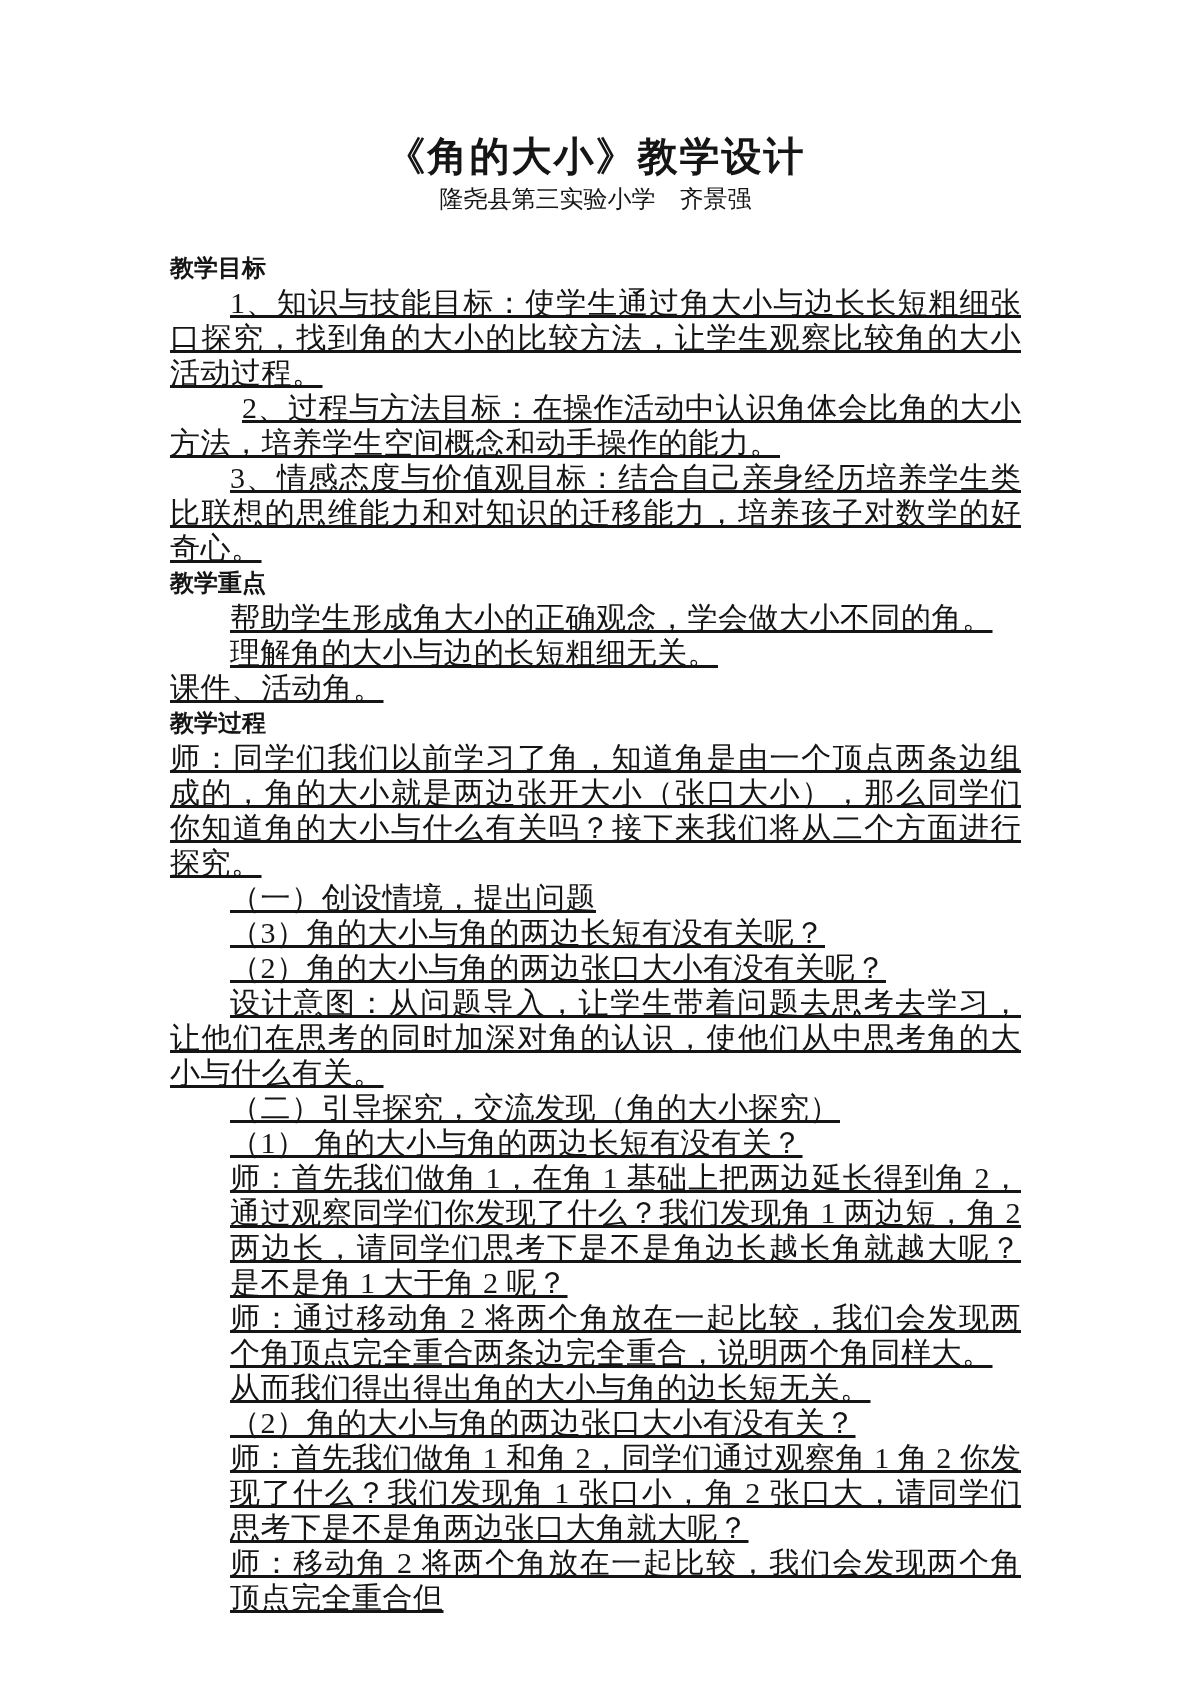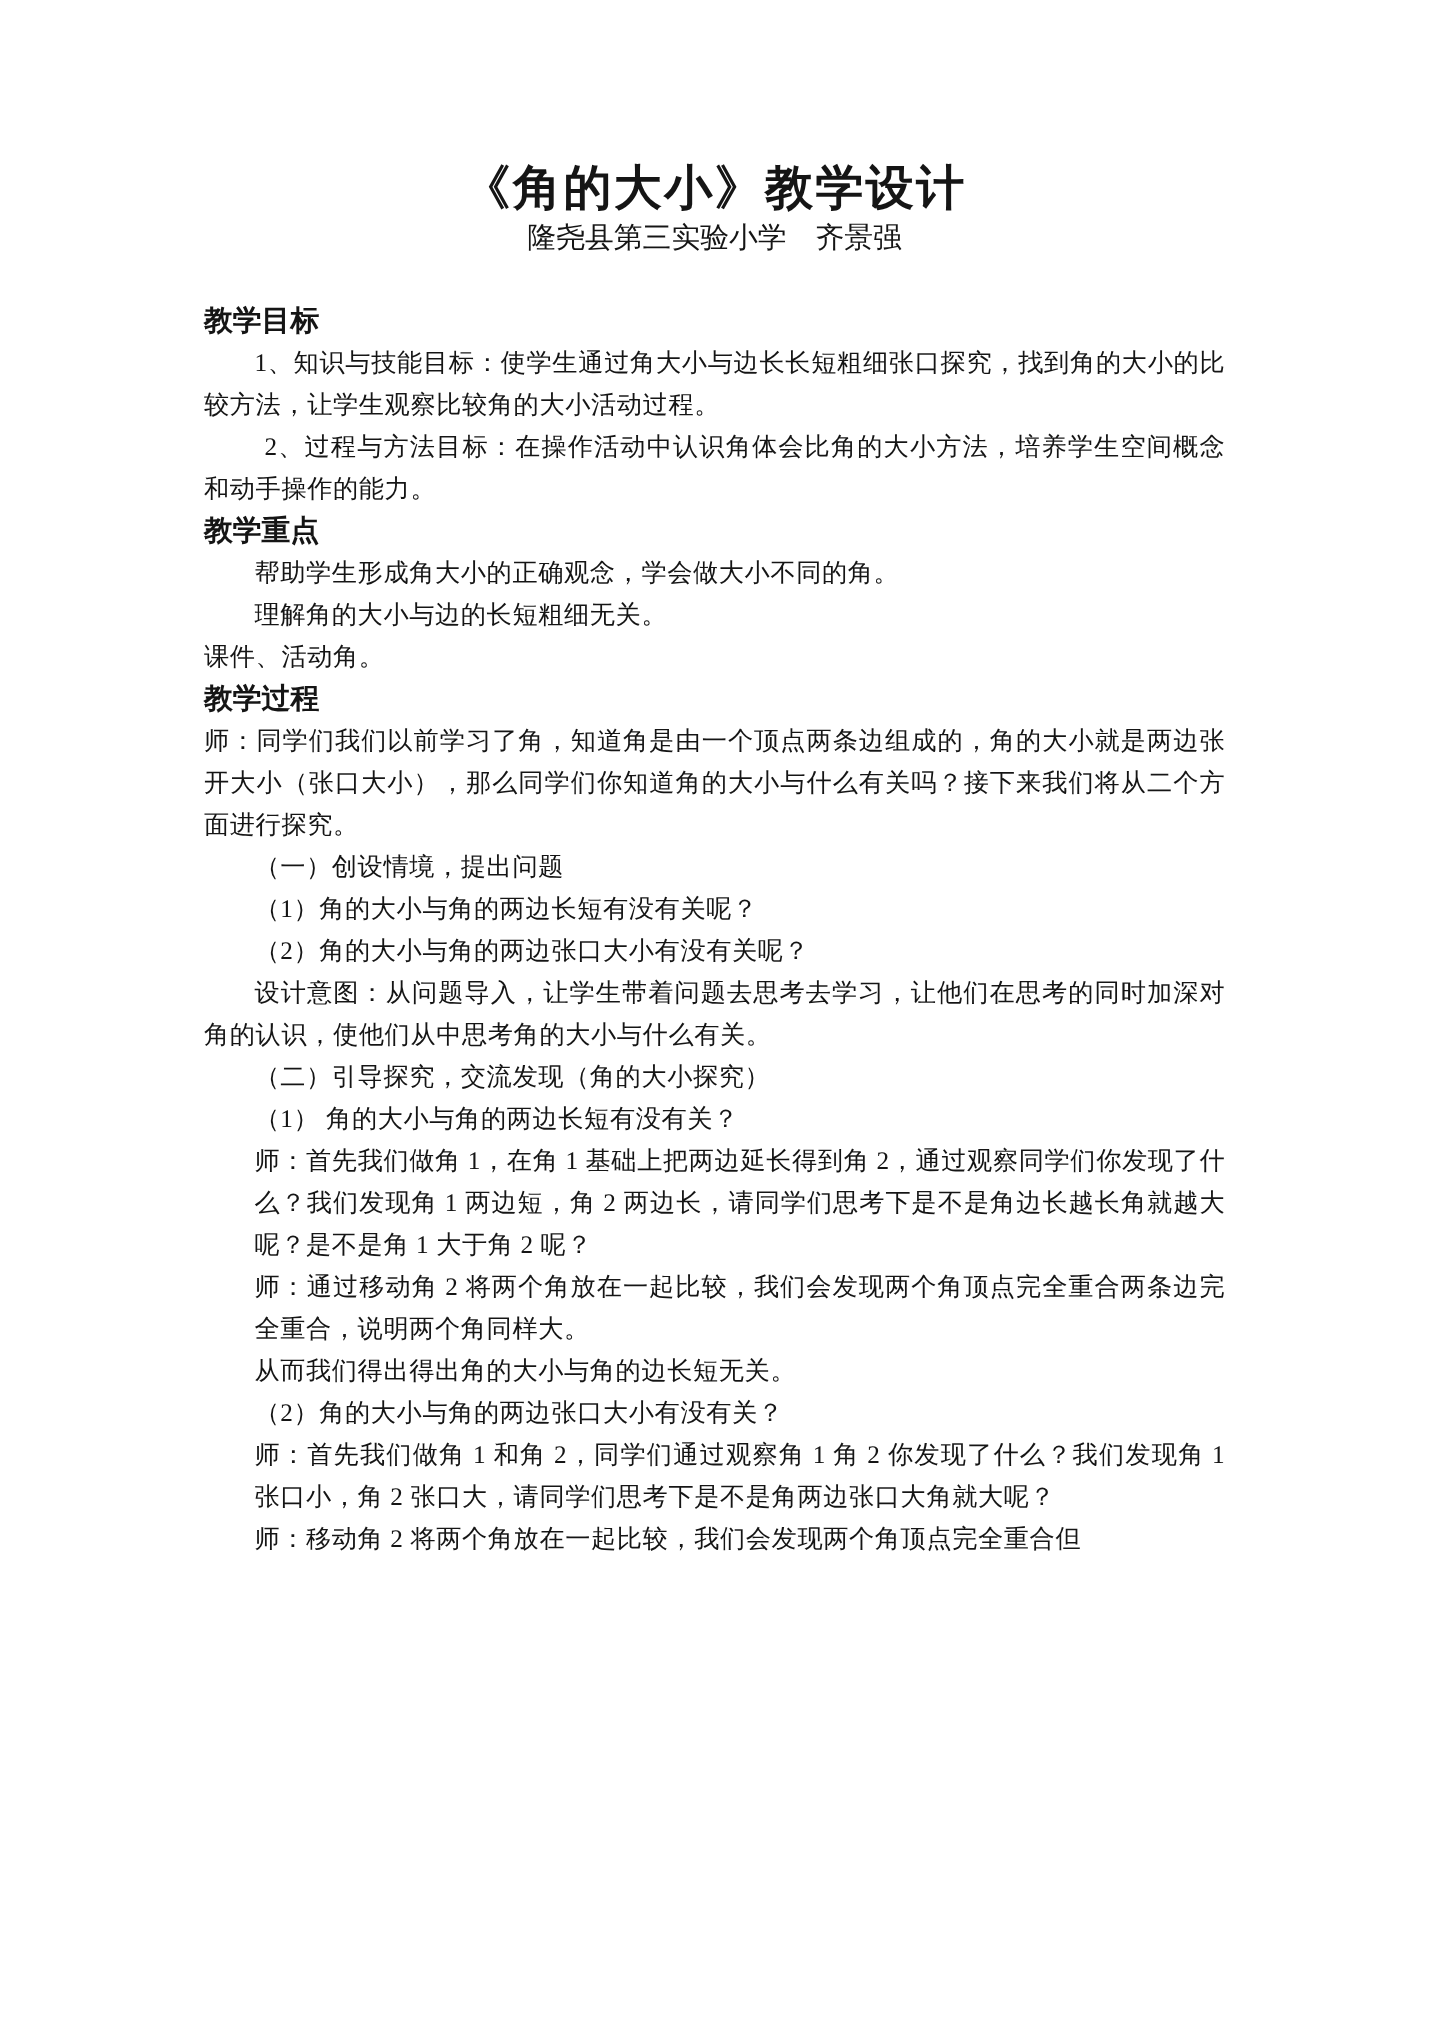--- a/index.html
+++ b/index.html
@@ -43,49 +43,51 @@
   .doc-blocks {
     margin-top: 36px;
   }
   .heading {
     font-family: "Liberation Sans", "DejaVu Sans", sans-serif;
     font-weight: bold;
     font-size: 24px;
     line-height: 35px;
   }
   .para {
-    font-size: 21px;
+    font-size: 30px;
     line-height: 35px;
     text-align: justify;
     letter-spacing: 0.5px;
+    text-decoration: underline;
   }
   .indent-none { }
   .indent-first { text-indent: 2em; }
   .indent-first-lg { text-indent: 2.4em; }
   .indent-block { margin-left: 2em; }
 </style>
 </head>
 <body>
 
 <div class="page">
   <div class="content">
     <div class="doc-title">《角的大小》教学设计</div>
     <div class="doc-byline">隆尧县第三实验小学　齐景强</div>
     <div class="doc-blocks" id="doc-blocks">
         <div class="heading indent-none">教学目标</div>
         <div class="para indent-first">1、知识与技能目标：使学生通过角大小与边长长短粗细张口探究，找到角的大小的比较方法，让学生观察比较角的大小活动过程。</div>
         <div class="para indent-first-lg">2、过程与方法目标：在操作活动中认识角体会比角的大小方法，培养学生空间概念和动手操作的能力。</div>
+        <div class="para indent-first">3、情感态度与价值观目标：结合自己亲身经历培养学生类比联想的思维能力和对知识的迁移能力，培养孩子对数学的好奇心。</div>
         <div class="heading indent-none">教学重点</div>
         <div class="para indent-first">帮助学生形成角大小的正确观念，学会做大小不同的角。</div>
         <div class="para indent-first">理解角的大小与边的长短粗细无关。</div>
         <div class="para indent-none">课件、活动角。</div>
         <div class="heading indent-none">教学过程</div>
         <div class="para indent-none">师：同学们我们以前学习了角，知道角是由一个顶点两条边组成的，角的大小就是两边张开大小（张口大小），那么同学们你知道角的大小与什么有关吗？接下来我们将从二个方面进行探究。</div>
         <div class="para indent-first">（一）创设情境，提出问题</div>
-        <div class="para indent-first">（1）角的大小与角的两边长短有没有关呢？</div>
+        <div class="para indent-first">（3）角的大小与角的两边长短有没有关呢？</div>
         <div class="para indent-first">（2）角的大小与角的两边张口大小有没有关呢？</div>
         <div class="para indent-first">设计意图：从问题导入，让学生带着问题去思考去学习，让他们在思考的同时加深对角的认识，使他们从中思考角的大小与什么有关。</div>
         <div class="para indent-first">（二）引导探究，交流发现（角的大小探究）</div>
         <div class="para indent-first">（1） 角的大小与角的两边长短有没有关？</div>
         <div class="para indent-block">师：首先我们做角 1，在角 1 基础上把两边延长得到角 2，通过观察同学们你发现了什么？我们发现角 1 两边短，角 2 两边长，请同学们思考下是不是角边长越长角就越大呢？是不是角 1 大于角 2 呢？</div>
         <div class="para indent-block">师：通过移动角 2 将两个角放在一起比较，我们会发现两个角顶点完全重合两条边完全重合，说明两个角同样大。</div>
         <div class="para indent-block">从而我们得出得出角的大小与角的边长短无关。</div>
         <div class="para indent-block">（2）角的大小与角的两边张口大小有没有关？</div>
         <div class="para indent-block">师：首先我们做角 1 和角 2，同学们通过观察角 1 角 2 你发现了什么？我们发现角 1 张口小，角 2 张口大，请同学们思考下是不是角两边张口大角就大呢？</div>
         <div class="para indent-block">师：移动角 2 将两个角放在一起比较，我们会发现两个角顶点完全重合但</div>

